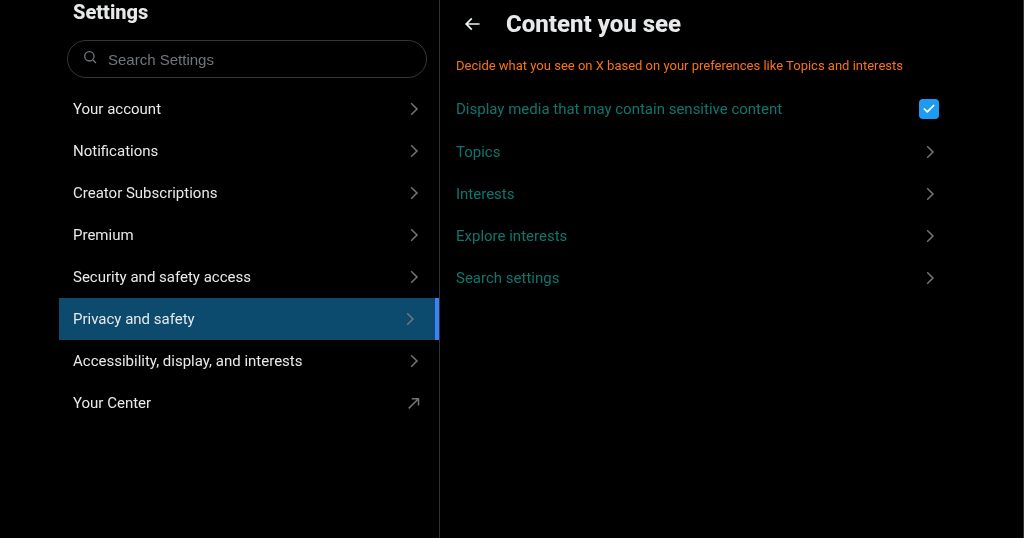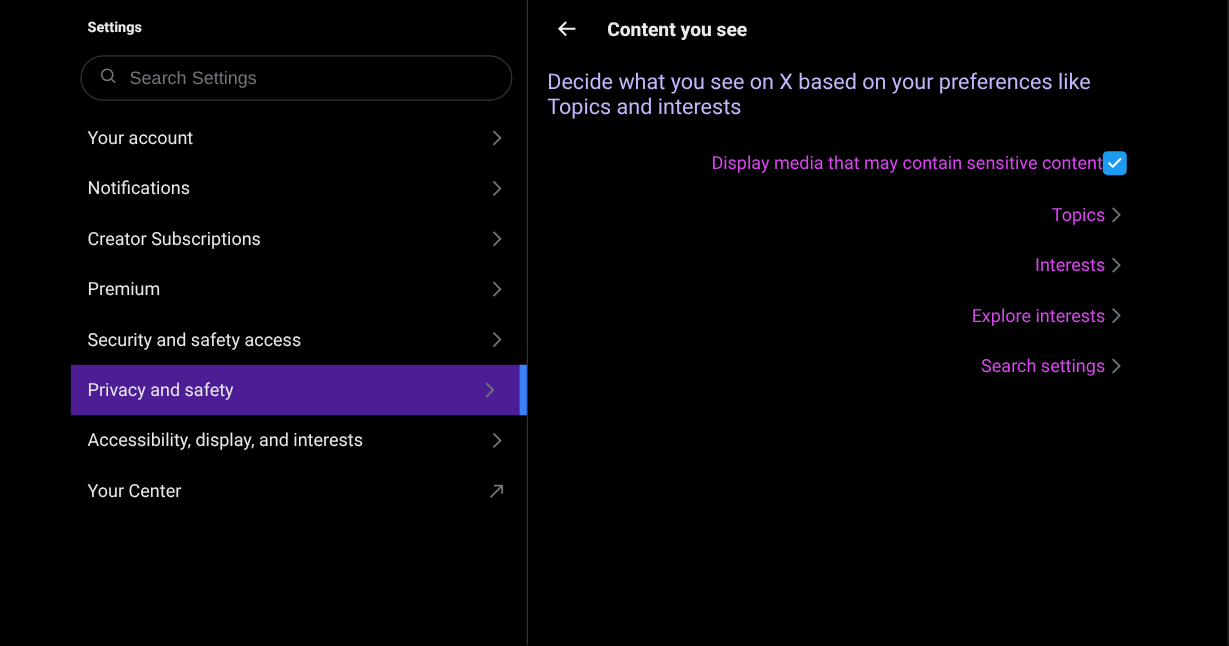--- a/index.html
+++ b/index.html
@@ -24,24 +24,24 @@
       width: 440px;
       border-left: 1px solid #000;
       border-right: 1px solid #2f3336;
       padding-left: 58px;
       height: 100%;
     }
     .sidebar-inner {
       width: 100%;
     }
     .sidebar-title {
-      font-size: 12px;
+      font-size: 20px;
       font-weight: 800;
       color: #e7e9ea;
-      padding: 16px 0 12px 14px;
+      padding: 0 0 12px 14px;
     }
     .search-wrap {
       padding: 4px 12px 10px 8px;
     }
     .search-box {
       display: flex;
       align-items: center;
       border: 1px solid #333639;
       border-radius: 9999px;
       padding: 8px 14px;
@@ -61,22 +61,22 @@
     .list-item {
       display: flex;
       align-items: center;
       justify-content: space-between;
       padding: 12px 16px 12px 14px;
       cursor: pointer;
       font-size: 15px;
       color: #e7e9ea;
     }
     .list-item.selected {
-      background: #4c1d95;
-      border-right: 6px solid #3b82f6;
+      background: #0c4a6e;
+      border-right: 4px solid #3b82f6;
     }
     .chevron, .arrow-up-right {
       color: #71767b;
       flex-shrink: 0;
     }
     .content {
       flex: 1;
       border-right: 1px solid #2f3336;
       padding-right: 68px;
     }
@@ -93,37 +93,37 @@
       display: flex;
       align-items: center;
       justify-content: center;
       width: 32px;
       height: 32px;
       border-radius: 50%;
       cursor: pointer;
       color: #eff3f4;
     }
     .content-title {
-      font-size: 16px;
+      font-size: 24px;
       font-weight: 800;
       color: #e7e9ea;
     }
     .content-desc {
-      font-size: 18px;
-      color: #c4b5fd;
+      font-size: 13px;
+      color: #f97316;
       padding: 10px 16px 14px 16px;
     }
     .content-row {
       display: flex;
       align-items: center;
-      justify-content: flex-end;
+      justify-content: space-between;
       padding: 12px 16px;
       cursor: pointer;
       font-size: 15px;
-      color: #d946ef;
+      color: #0f766e;
     }
     .checkbox {
       width: 20px;
       height: 20px;
       border-radius: 4px;
       background: #1d9bf0;
       display: flex;
       align-items: center;
       justify-content: center;
       color: #fff;

